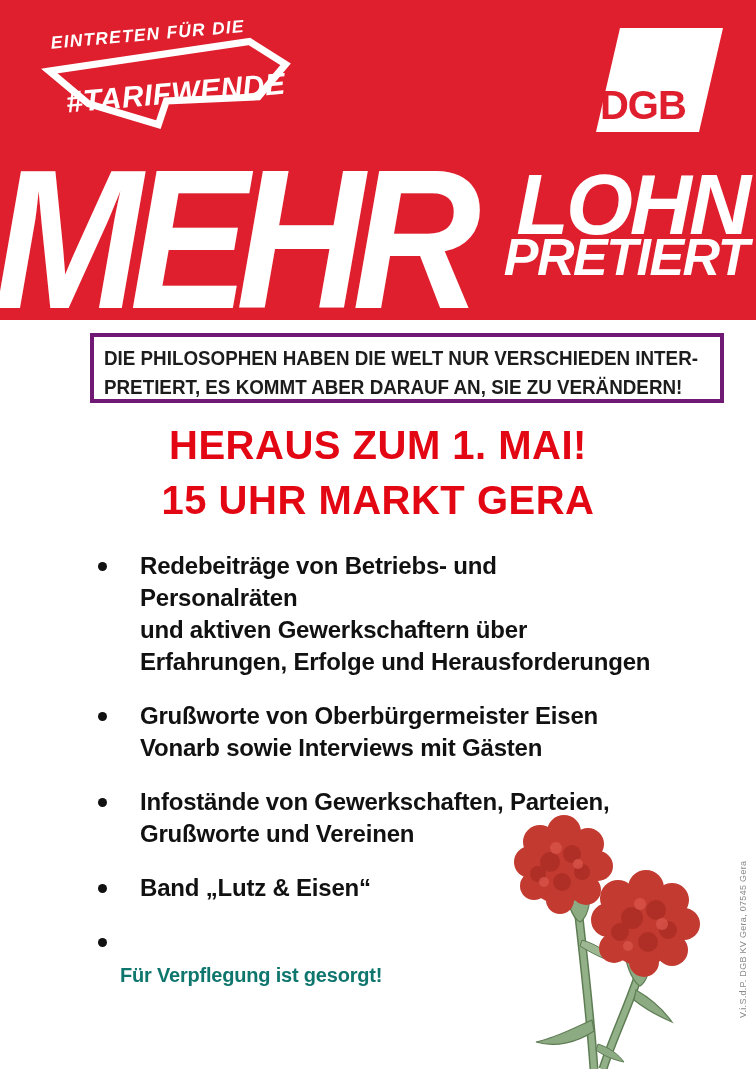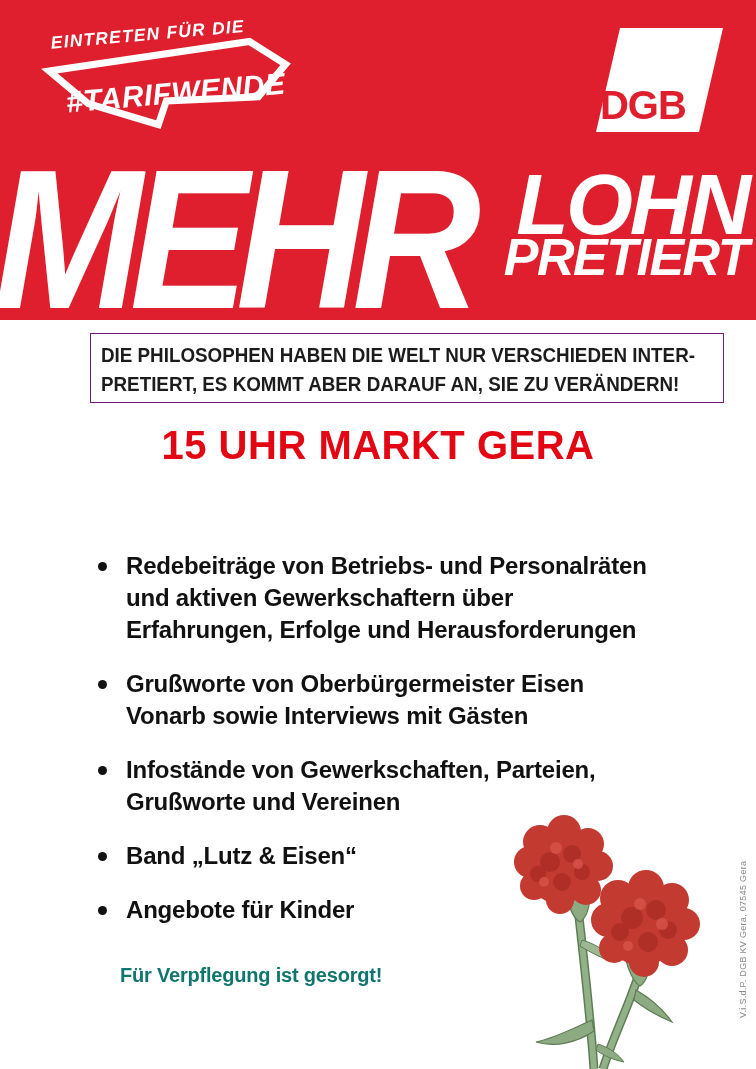--- a/index.html
+++ b/index.html
@@ -27,30 +27,30 @@
   .mehr{position:absolute;left:-6px;top:166px;color:#fff;font-weight:bold;font-style:italic;
         font-size:198px;line-height:0.75;letter-spacing:-14px;white-space:nowrap;
         transform:scaleX(0.9);transform-origin:left top;}
   .stack{position:absolute;right:8px;top:173px;text-align:right;color:#fff;
          font-weight:bold;font-style:italic;margin-left:28px;}
   .stack .s1{font-size:86px;line-height:0.73;letter-spacing:-3px;}
   .stack .s2{font-size:52px;line-height:0.83;letter-spacing:-1.5px;}
   .stack .s3{font-size:42px;line-height:0.86;letter-spacing:-1px;}
   
   .quote-box{position:absolute;left:90px;top:333px;width:634px;height:70px;box-sizing:border-box;
-             border:1px solid #701a75;background:#fff;padding:7px 10px 0 10px;}
+             border:4px solid #701a75;background:#fff;padding:7px 10px 0 10px;}
   .quote-line{display:block;font-size:20px;font-weight:bold;color:#1c1c1c;line-height:29px;
               white-space:nowrap;transform:scaleX(0.94);transform-origin:left top;}
   
   .headline{position:absolute;left:0;top:418px;width:756px;text-align:center;color:#e30613;
             font-weight:bold;}
   .headline div{font-size:40px;line-height:55px;letter-spacing:0.5px;}
   
   .bullets{position:absolute;left:98px;top:550px;width:560px;}
-  .bullet-row{display:flex;align-items:flex-start;margin-bottom:22px;}
+  .bullet-row{display:flex;align-items:flex-start;margin-bottom:22px;gap:14px;}
   .dot{flex:0 0 auto;width:9px;height:9px;border-radius:50%;background:#111;margin:12px 19px 0 0;}
   .bullet-text{font-size:24px;font-weight:bold;line-height:32px;letter-spacing:-0.2px;color:#111;}
   .closing{position:absolute;left:120px;top:952px;font-size:20px;font-weight:bold;
            line-height:32px;color:#0f766e;letter-spacing:-0.2px;margin-top:7px;}
   
   .flowers{position:absolute;left:500px;top:812px;width:210px;height:257px;}
   
   .imprint{position:absolute;right:8px;top:858px;height:160px;color:#8a8a8a;font-size:9px;
            letter-spacing:0.3px;writing-mode:vertical-rl;transform:rotate(180deg);white-space:nowrap;}
 </style>
@@ -82,20 +82,21 @@
       <div class="s2">PRETIERT</div>
     </div>
   </div>
 
   <div class="quote-box">
     <span class="quote-line">DIE PHILOSOPHEN HABEN DIE WELT NUR VERSCHIEDEN INTER-</span>
     <span class="quote-line">PRETIERT, ES KOMMT ABER DARAUF AN, SIE ZU VERÄNDERN!</span>
   </div>
 
   <div class="headline">
+    <div>HERAUS ZUM 1. MAI!</div>
     <div>15 UHR MARKT GERA</div>
   </div>
 
   <div class="bullets">
 
     <div class="bullet-row">
       <span class="dot"></span>
       <span class="bullet-text">
         <div>Redebeiträge von  Betriebs- und Personalräten</div>
         <div>und aktiven Gewerkschaftern über</div>
@@ -121,23 +122,20 @@
 
     <div class="bullet-row">
       <span class="dot"></span>
       <span class="bullet-text">
         <div>Band „Lutz &amp; Eisen“</div>
       </span>
     </div>
 
     <div class="bullet-row">
       <span class="dot"></span>
-      <span class="bullet-text">
-        <div>Angebote für Kinder</div>
-      </span>
     </div>
   </div>
 
   <div class="closing">Für Verpflegung ist gesorgt!</div>
 
   <svg class="flowers" viewBox="0 0 210 257">
 
     <path d="M78 96 C84 150 90 200 94 257" stroke="#5f7d55" stroke-width="9" fill="none"></path>
     <path d="M78 96 C84 150 90 200 94 257" stroke="#93b188" stroke-width="6" fill="none"></path>
     <path d="M138 165 C126 200 112 228 103 257" stroke="#5f7d55" stroke-width="9" fill="none"></path>

